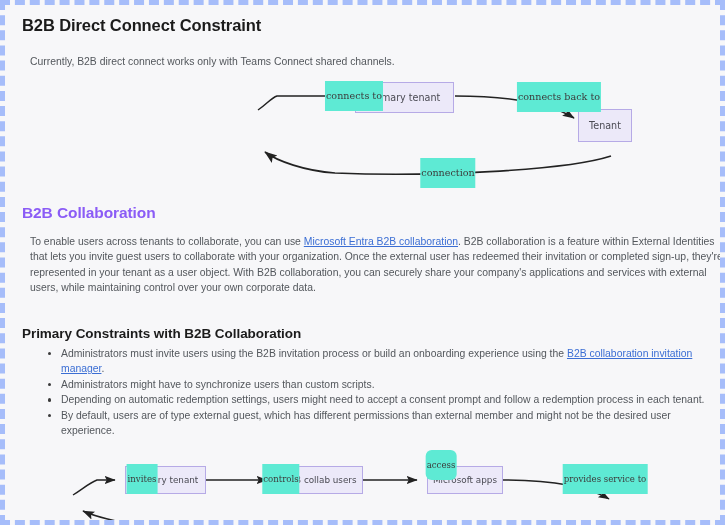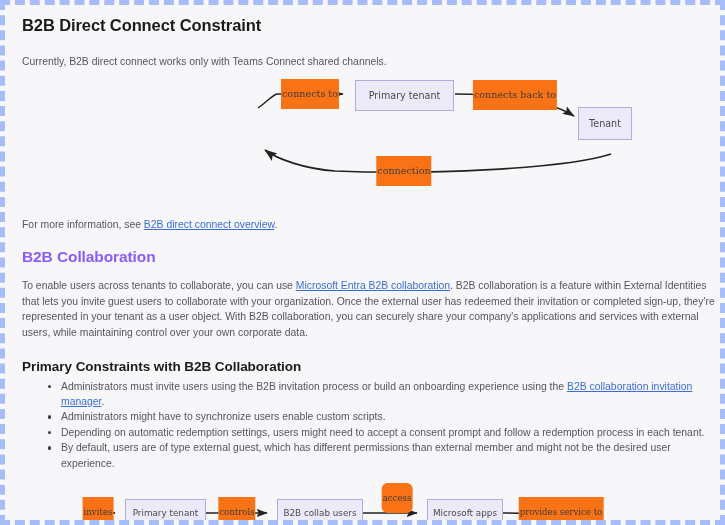--- a/index.html
+++ b/index.html
@@ -49,21 +49,21 @@
     font-size: 13.5px;
     font-weight: bold;
     color: #1b1b1b;
     margin: 0;
     letter-spacing: -0.05px;
   }
   p.body-text {
     font-size: 10.4px;
     line-height: 15.6px;
     color: #53575c;
-    margin: 0;
+    margin: 8px;
   }
   a.doc-link {
     color: #3b6ed4;
     text-decoration: underline;
   }
   ul.constraint-list {
     margin: 0;
     padding: 0 0 0 26px;
     list-style: none;
   }
@@ -104,29 +104,30 @@
     align-items: center;
     justify-content: center;
     color: #4a4a53;
     font-family: "DejaVu Sans", sans-serif;
     font-size: 9.6px;
     white-space: nowrap;
     z-index: 3;
   }
   .edge-label {
     position: absolute;
-    background: #f97316;
+    background: #5eead4;
     color: #3c3c3c;
     font-family: "DejaVu Serif", serif;
     font-size: 9.6px;
     line-height: 12px;
     padding: 9px 1px;
     white-space: nowrap;
     z-index: 4;
     transform: translate(-50%, -50%);
+    margin-left: 44px;
   }
   .edge-label.small {
     font-size: 8.6px;
   }
   .node.small {
     font-size: 8.8px;
   }
 </style>
 </head>
 <body>
@@ -165,38 +166,35 @@
         <span>connects to</span>
       </div>
       <div class="edge-label" style="left:510px; top:19px;">
         <span>connects back to</span>
       </div>
       <div class="edge-label" style="left:399px; top:95px;">
         <span>connection</span>
       </div>
     </div>
 
-    <p class="body-text" style="margin-top:31px;">
-      <span>For more information, see </span><a class="doc-link" href="#">B2B direct connect overview</a><span>.</span>
-    </p>
 
     <h2 class="sec-title" style="margin-top:16px;">B2B Collaboration</h2>
 
     <p class="body-text" style="margin-top:12px; width:693px;">
       <span>To enable users across tenants to collaborate, you can use </span><a class="doc-link" href="#">Microsoft Entra B2B collaboration</a><span>. B2B collaboration is a feature within External Identities that lets you invite guest users to collaborate with your organization. Once the external user has redeemed their invitation or completed sign-up, they're represented in your tenant as a user object. With B2B collaboration, you can securely share your company's applications and services with external users, while maintaining control over your own corporate data.</span>
     </p>
 
-    <h3 class="sec-title" style="margin-top:18px;">Primary Constraints with B2B Collaboration</h3>
+    <h3 class="sec-title" style="margin-top:30px;">Primary Constraints with B2B Collaboration</h3>
 
     <ul class="constraint-list" style="margin-top:5px;">
       <li>
         <span>Administrators must invite users using the B2B invitation process or build an onboarding experience using the </span><a class="doc-link" href="#">B2B collaboration invitation manager</a><span>.</span>
       </li>
       <li>
-        <span>Administrators might have to synchronize users enable custom scripts.</span>
+        <span>Administrators might have to synchronize users than custom scripts.</span>
       </li>
       <li>
         <span>Depending on automatic redemption settings, users might need to accept a consent prompt and follow a redemption process in each tenant.</span>
       </li>
       <li>
         <span>By default, users are of type external guest, which has different permissions than external member and might not be the desired user experience.</span>
       </li>
     </ul>
 
     <div class="diagram" style="height:100px; margin-top:11px; margin-left:-17px; width:725px;">

